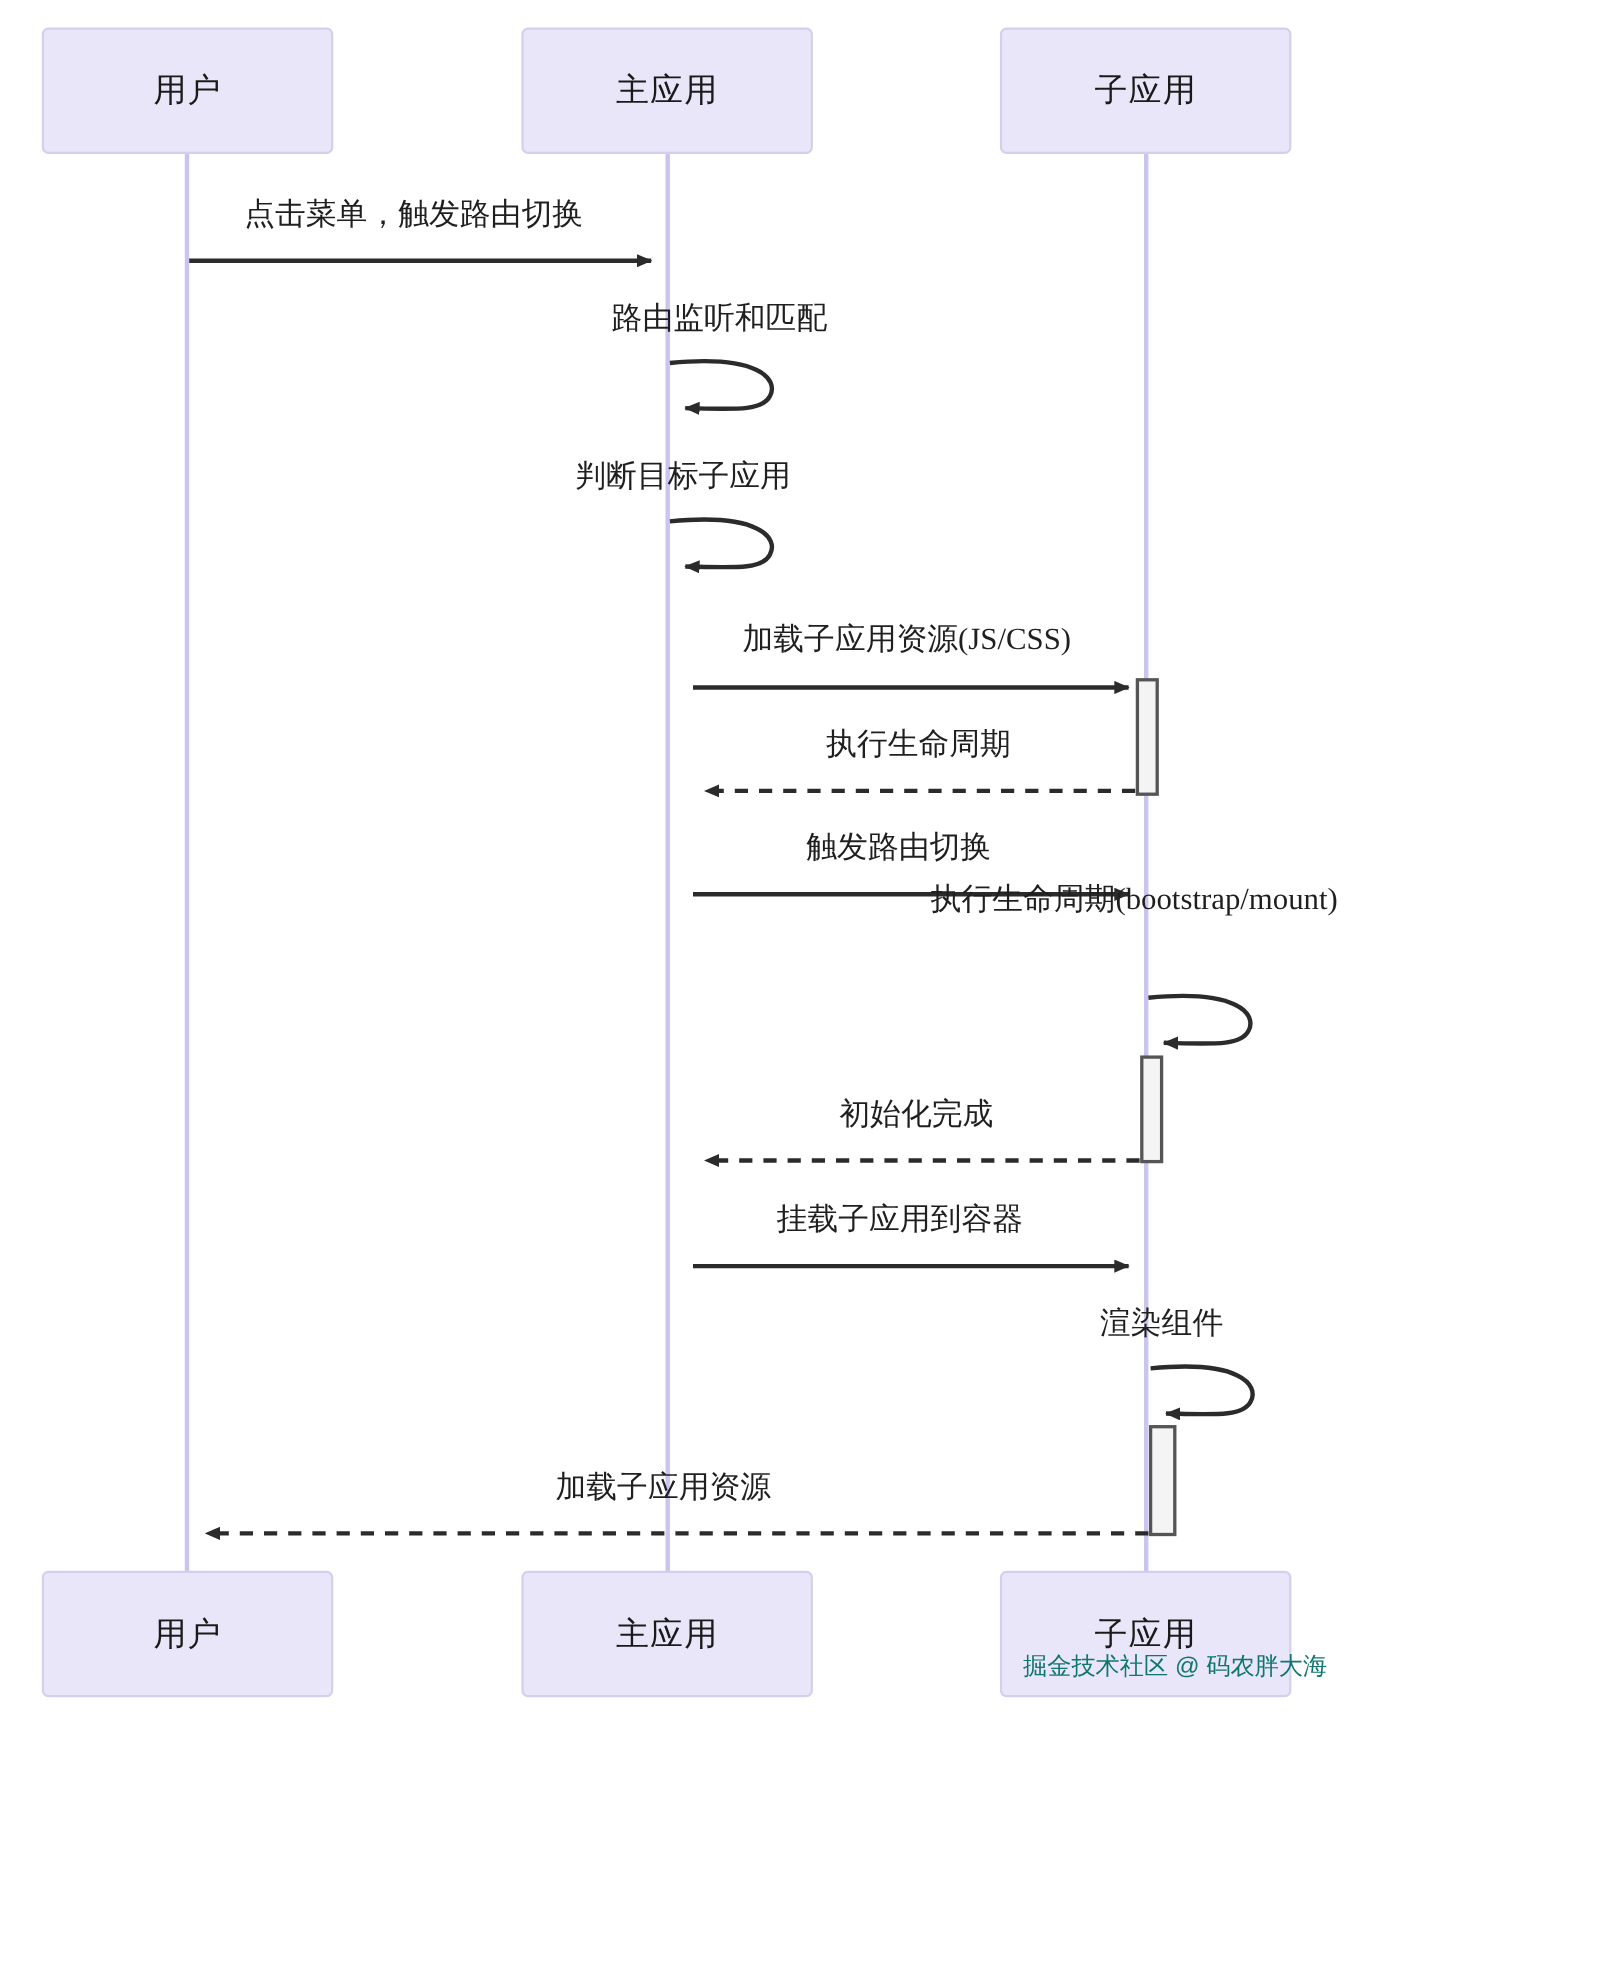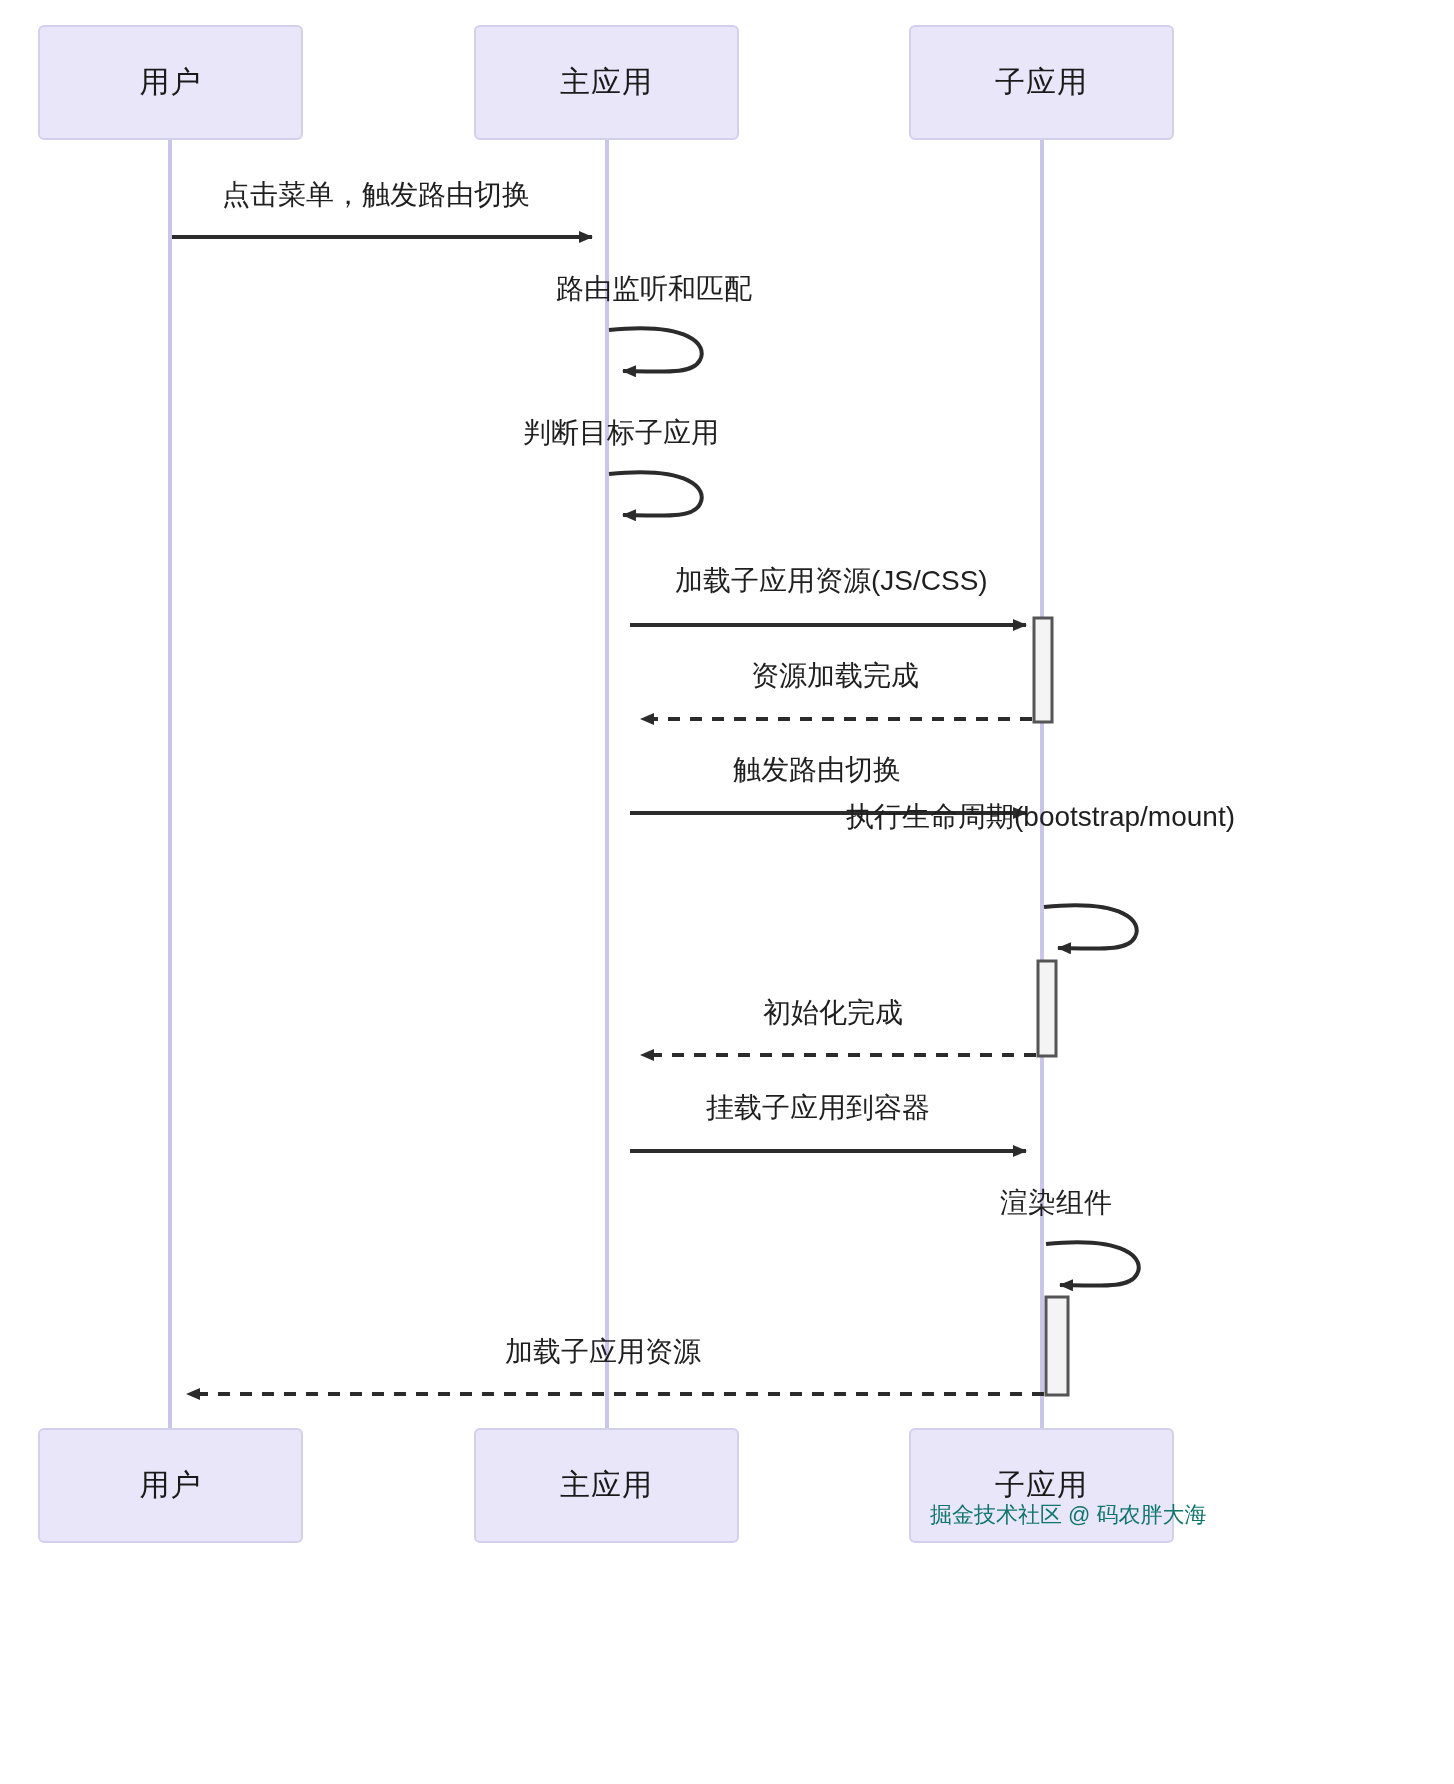--- a/index.html
+++ b/index.html
@@ -36,21 +36,21 @@
     font-size: 30px;
     color: #1a1a1a;
     letter-spacing: 1px;
     font-family: "Liberation Sans", "DejaVu Sans", sans-serif;
   }
   .msg-label {
     position: absolute;
     font-size: 28px;
     color: #1f1f1f;
     white-space: nowrap;
-    font-family: Liberation Sans, sans-serif;
+    font-family: Liberation Serif, serif;
   }
   .watermark {
     position: absolute;
     font-size: 22px;
     color: #0f766e;
     white-space: nowrap;
     font-family: "Liberation Sans", "DejaVu Sans", sans-serif;
   }
 </style>
 </head>
@@ -126,21 +126,21 @@
     <span class="actor-label">主应用</span>
   </div>
   <div class="actor-box" style="left:909px; top:1428px; width:265px; height:115px; background:#e8e6f8; border:2px solid #d3d0ee;">
     <span class="actor-label">子应用</span>
   </div>
 
   <div class="msg-label" style="left:222px; top:176px;">点击菜单，触发路由切换</div>
   <div class="msg-label" style="left:508px; top:270px;margin-left:48px;">路由监听和匹配</div>
   <div class="msg-label" style="left:523px; top:414px;">判断目标子应用</div>
   <div class="msg-label" style="left:675px; top:562px;">加载子应用资源(JS/CSS)</div>
-  <div class="msg-label" style="left:751px; top:657px;">资源加载完成</div>
+  <div class="msg-label" style="left:751px; top:657px;">执行生命周期</div>
   <div class="msg-label" style="left:733px; top:751px;">触发路由切换</div>
   <div class="msg-label" style="left:846px; top:798px;">执行生命周期(bootstrap/mount)</div>
   <div class="msg-label" style="left:763px; top:994px;">初始化完成</div>
   <div class="msg-label" style="left:706px; top:1089px;">挂载子应用到容器</div>
   <div class="msg-label" style="left:1000px; top:1184px;">渲染组件</div>
   <div class="msg-label" style="left:505px; top:1333px;">加载子应用资源</div>
 
   <div class="watermark" style="left:930px; top:1500px;">掘金技术社区 @ 码农胖大海</div>
 
 </div>

